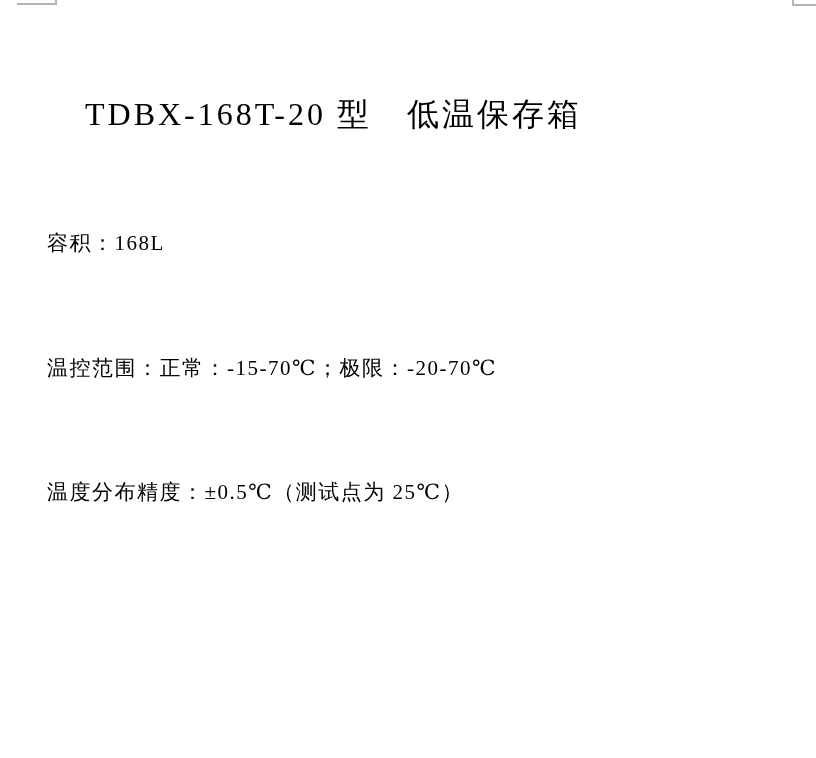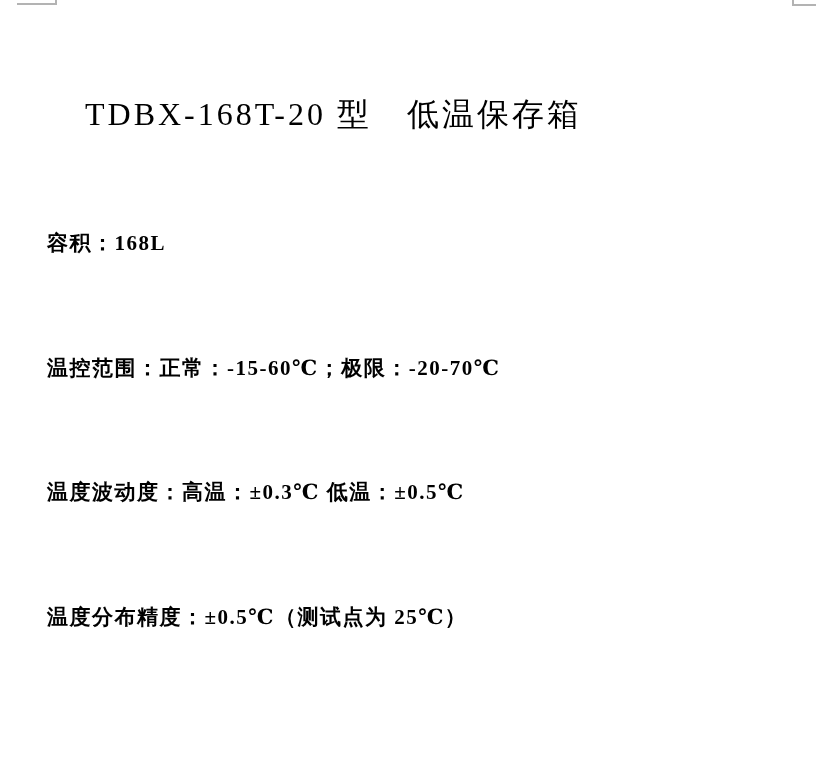--- a/index.html
+++ b/index.html
@@ -27,43 +27,42 @@
   .specs {
     position: absolute;
     top: 140px;
     left: 47px;
     width: 745px;
     font-size: 21px;
     line-height: 41.5px;
     letter-spacing: 1.5px;
     white-space: pre-wrap;
   }
-  .specs p { margin: 0; font-weight: bold; }
+  .specs p { margin: 0; }
 </style>
 </head>
 <body>
 
 <div>
   <div class="frag" style="left:17px; top:3px; width:40px; height:2px;"></div>
   <div class="frag" style="left:55px; top:0; width:2px; height:5px;"></div>
 </div>
 
 <div>
   <div class="frag" style="left:792px; top:0; width:2px; height:6px;"></div>
   <div class="frag" style="left:793px; top:4px; width:23px; height:2px;"></div>
 </div>
 
 <header class="title-block">
   <div>TDBX-168T-20 型　低温保存箱</div>
 </header>
 
 <main class="specs">
   <p>容积：168L</p>
-  <p>温控范围：正常：-15-60℃；极限：-20-70℃</p>
-  <p>温度波动度：高温：±0.3℃ 低温：±0.5℃</p>
+  <p>温控范围：正常：-15-70℃；极限：-20-70℃</p>
   <p>温度分布精度：±0.5℃（测试点为 25℃）</p>
   
   
   
   
   
   
   
   
 </main>

